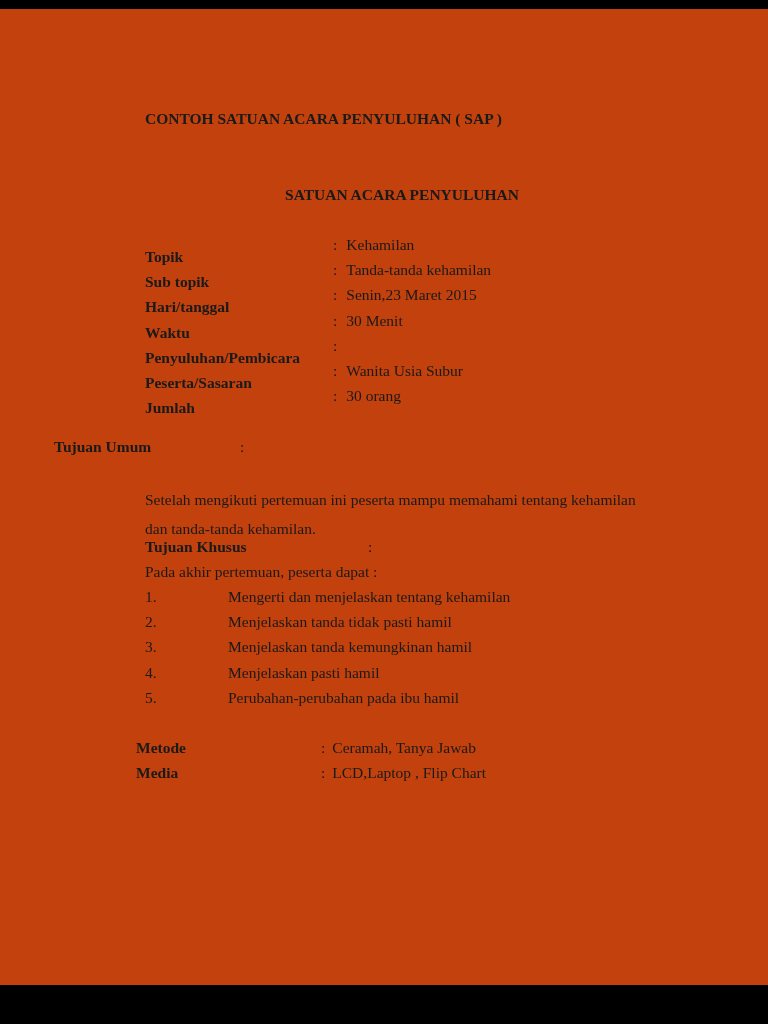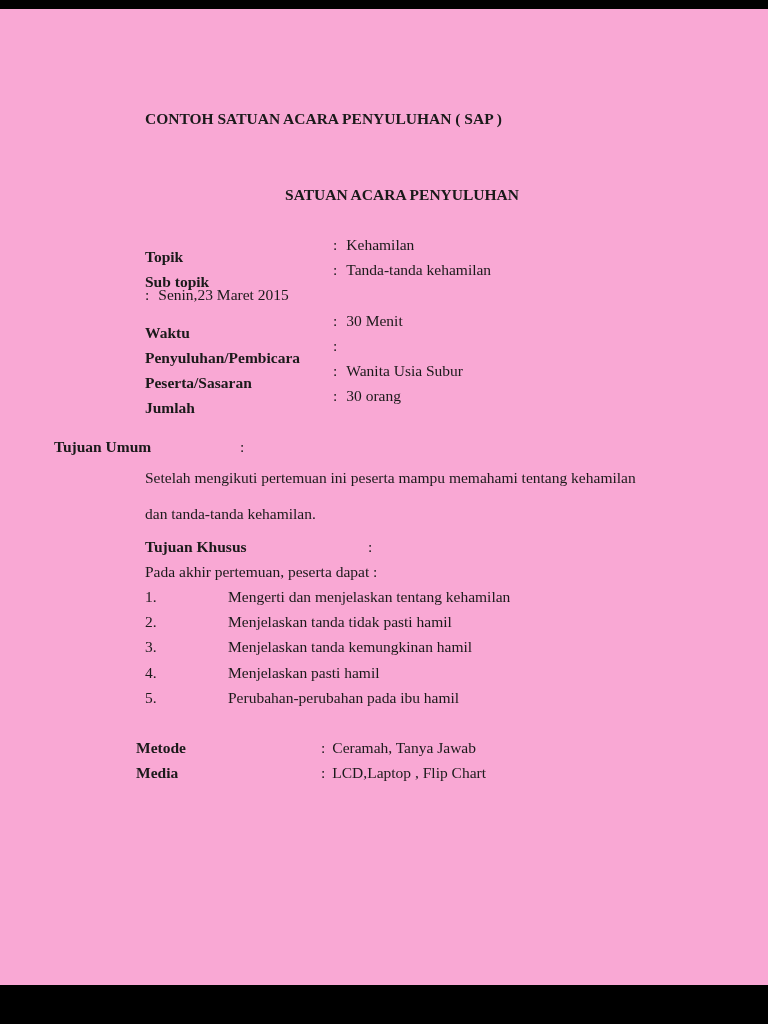--- a/index.html
+++ b/index.html
@@ -9,42 +9,42 @@
     background: #ffffff;
     font-family: "Liberation Serif", "DejaVu Serif", serif;
     color: #1a1a1a;
     font-size: 15.5px;
     overflow: hidden;
   }
   .bar { position: absolute; left: 0; width: 768px; background: #000000; }
   .bar-top { top: 0; height: 9px; }
   .bar-bottom { bottom: 0; height: 39px; }
 
-  .page { position: absolute; top: 9px; left: 0; right: 0; bottom: 39px; background: #f9a8d4; }
+  .page { position: absolute; top: 9px; left: 0; right: 0; bottom: 39px; background: #c2410c; }
 
   .doc-header {
     position: absolute; top: 101px; left: 145px;
     font-weight: 700; font-size: 15.5px;
   }
   .doc-title {
     position: absolute; top: 177px; left: 36px; right: 0;
     text-align: center; font-weight: 700; font-size: 15.5px;
   }
 
   .details { position: absolute; top: 223px; left: 145px; right: 40px; }
   .detail-row { display: flex; align-items: center; height: 25.3px; }
   .detail-label { width: 188px; font-weight: 700; flex: none; margin-top: 24px; }
   .detail-colon { flex: none; }
   .detail-value { margin-left: 9px; }
 
   .tu-head { position: absolute; top: 429px; left: 54px; display: flex; }
   .tu-label { width: 186px; font-weight: 700; flex: none; }
   .tu-body {
-    position: absolute; top: 451px; left: 145px; width: 505px;
-    line-height: 36px;
+    position: absolute; top: 476px; left: 145px; width: 505px;
+    line-height: 29px;
   }
 
   .tk-head { position: absolute; top: 529px; left: 145px; display: flex; gap: 38px; }
   .tk-label { width: 185px; font-weight: 700; flex: none; }
   .tk-intro { position: absolute; top: 554px; left: 145px; }
 
   .tk-list { position: absolute; top: 575px; left: 145px; right: 40px; }
   .tk-item { display: flex; align-items: center; height: 25.3px; }
   .tk-num { width: 83px; flex: none; }
 
@@ -70,20 +70,21 @@
       <span class="detail-label">Topik</span>
       <span class="detail-colon">:</span>
       <span class="detail-value">Kehamilan</span>
     </div>
     <div class="detail-row">
       <span class="detail-label">Sub topik</span>
       <span class="detail-colon">:</span>
       <span class="detail-value">Tanda-tanda kehamilan</span>
     </div>
     <div class="detail-row">
+      <span class="detail-label">Hari/tanggal</span>
       <span class="detail-colon">:</span>
       <span class="detail-value">Senin,23 Maret 2015</span>
     </div>
     <div class="detail-row">
       <span class="detail-label">Waktu</span>
       <span class="detail-colon">:</span>
       <span class="detail-value">30 Menit</span>
     </div>
     <div class="detail-row">
       <span class="detail-label">Penyuluhan/Pembicara</span>

